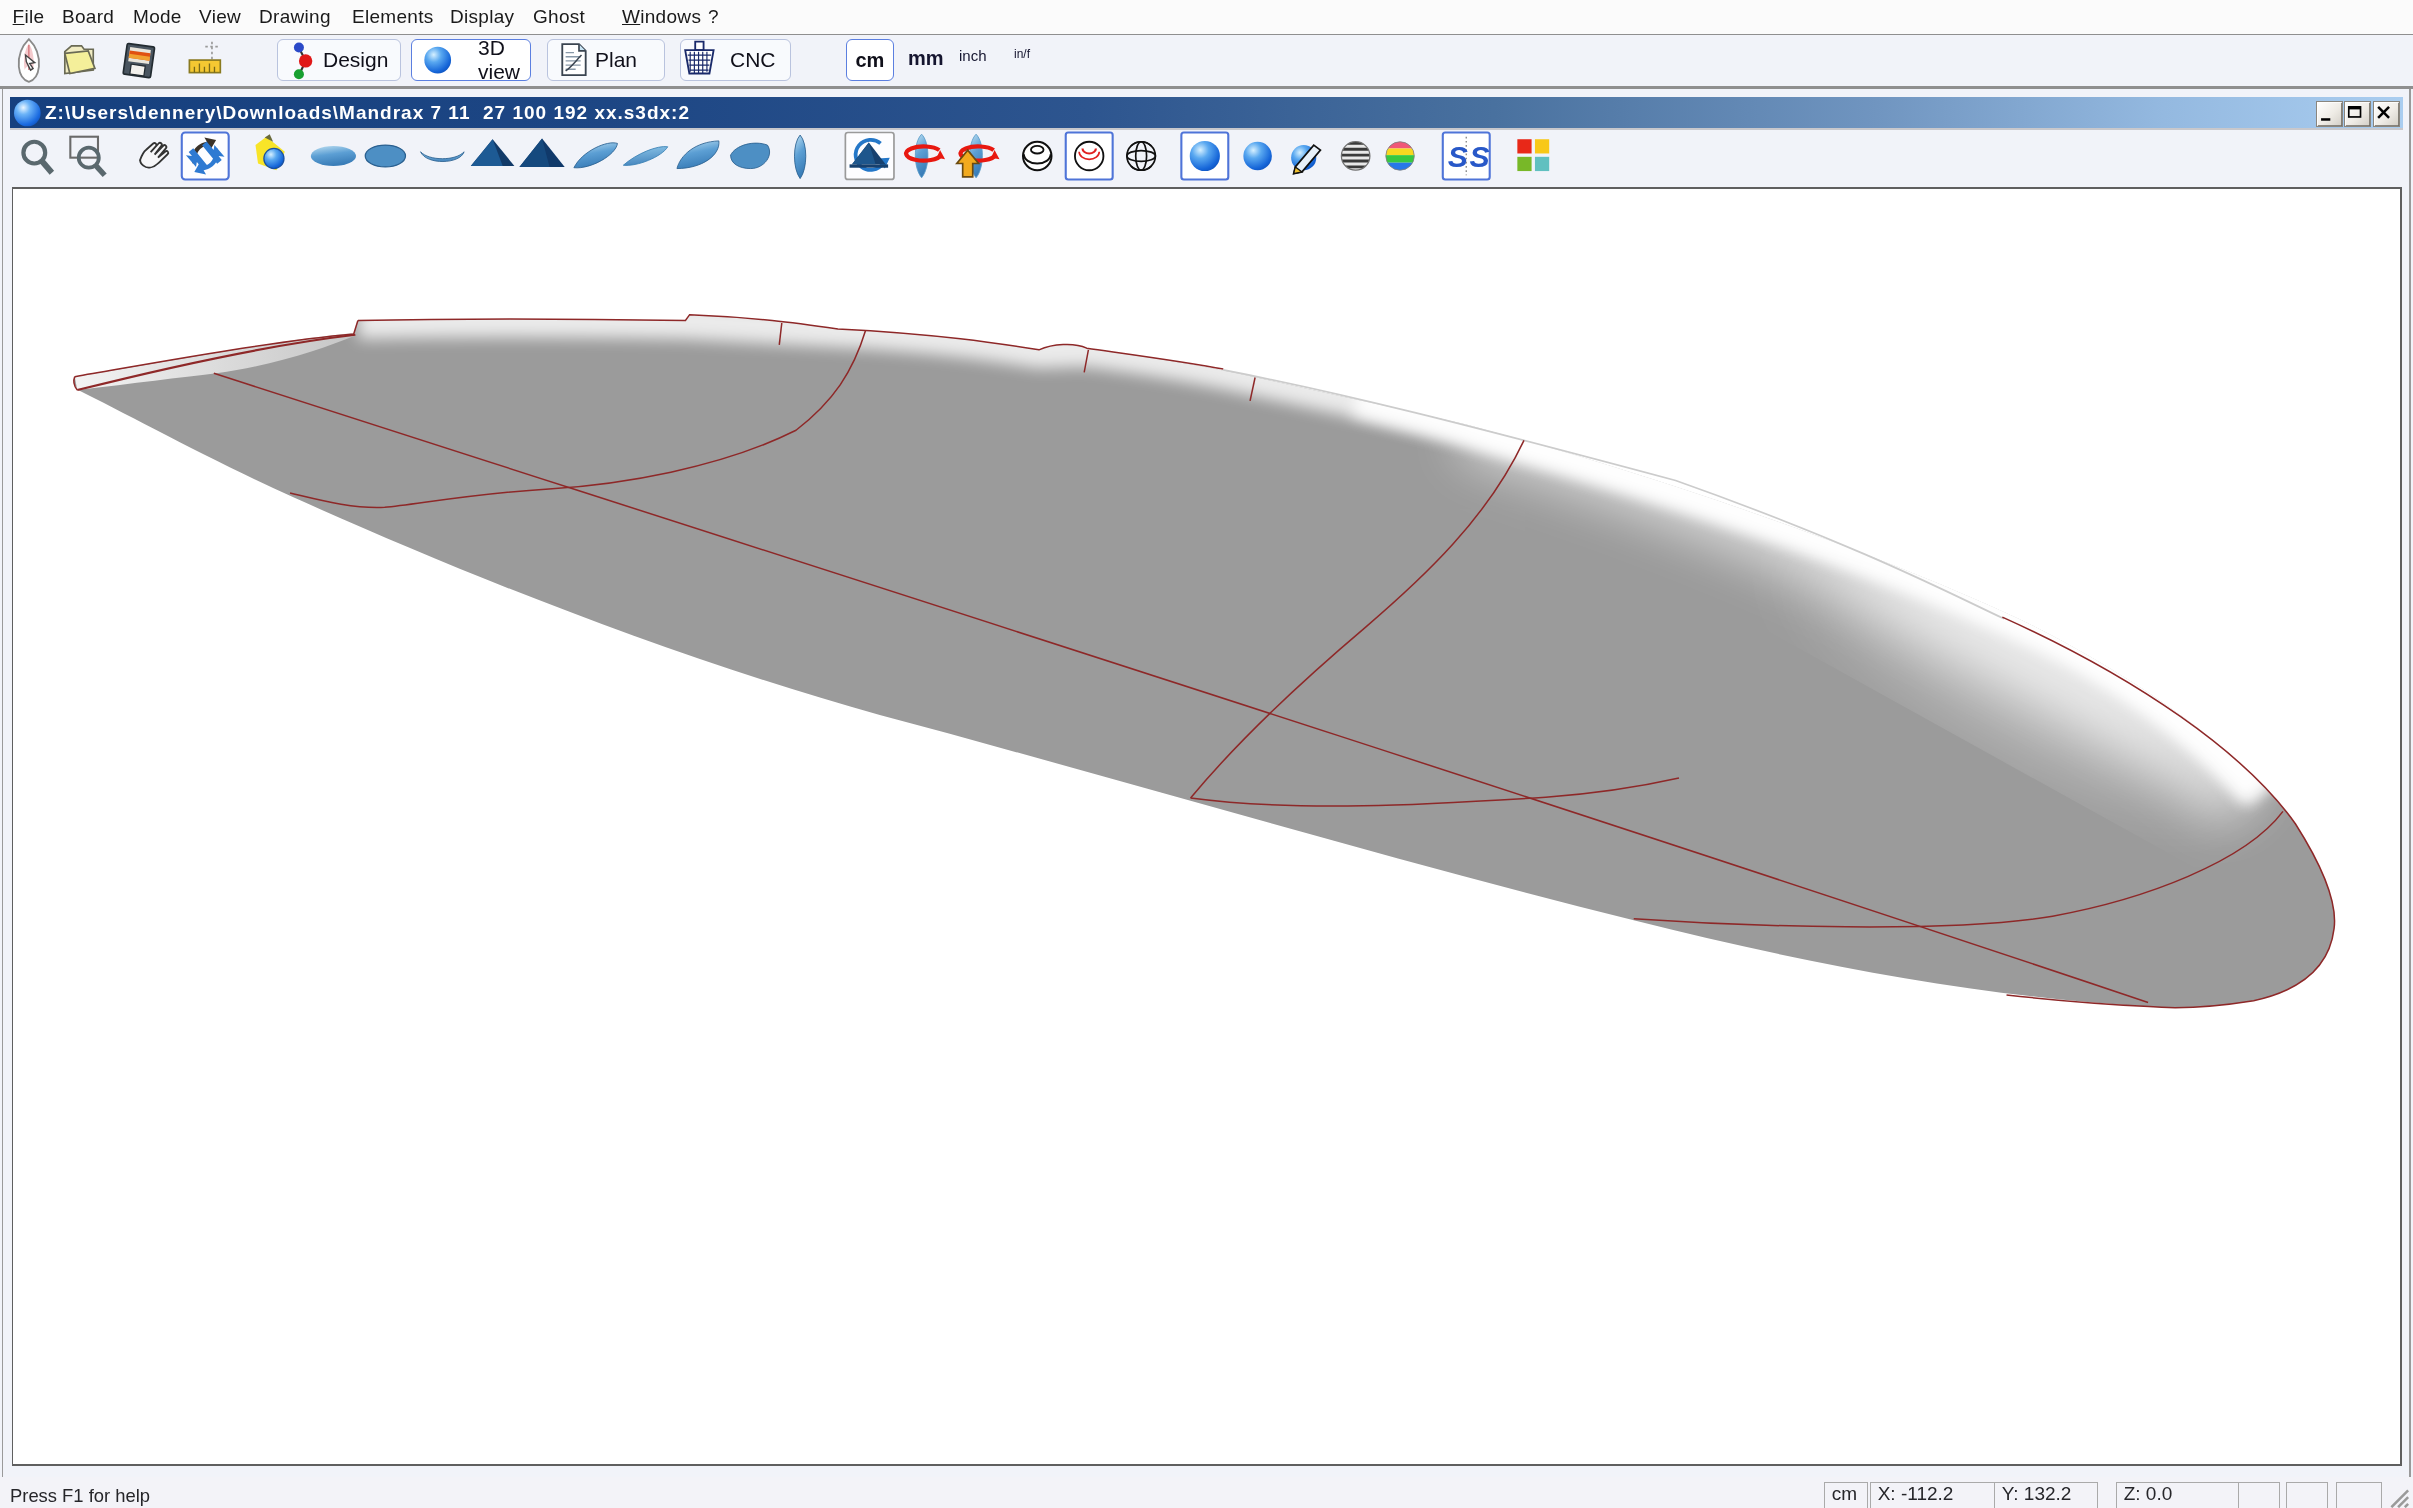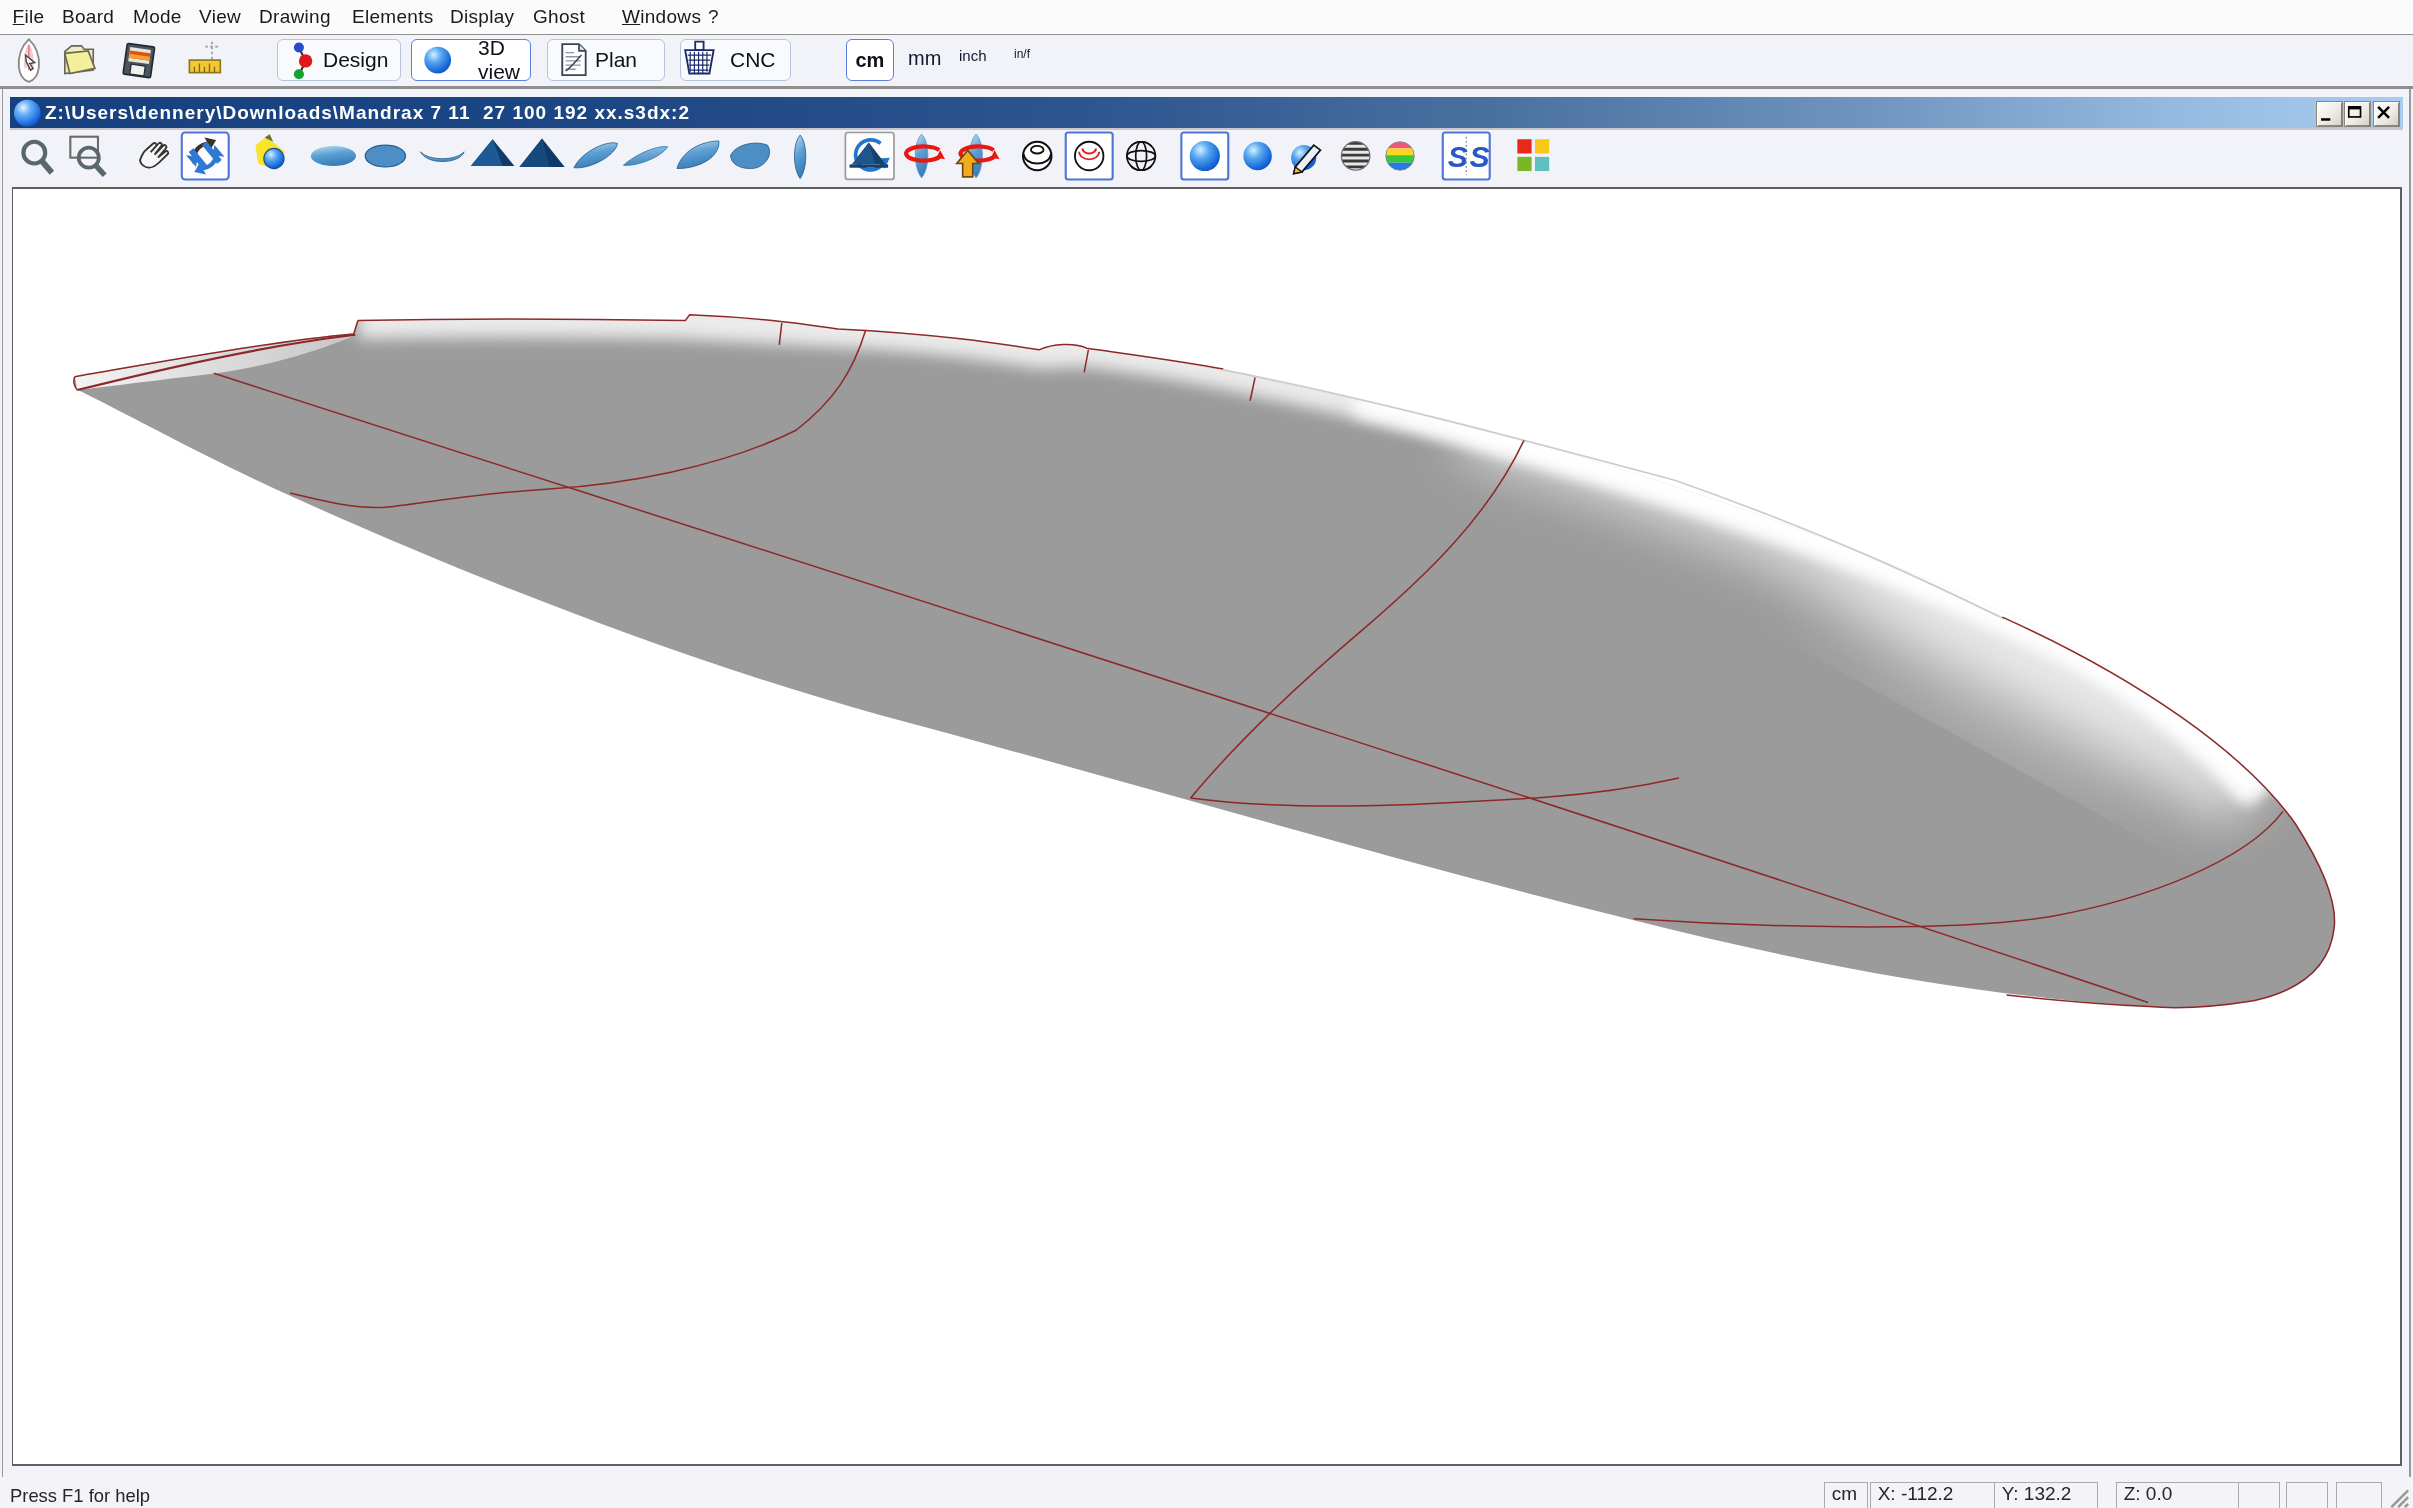--- a/index.html
+++ b/index.html
@@ -63,21 +63,21 @@
     </div>
   <div class="tbtn" style="left:547px;width:116px;">
       <span class="lbl" style="margin-left:47px">Plan</span>
     </div>
   <div class="tbtn" style="left:680px;width:109px;">
       <span class="lbl" style="margin-left:49px">CNC</span>
     </div>
   <div class="tbtn" style="left:846px;width:46px;border-color:#5b7fe0;background:#ffffff;">
       <span class="lbl" style="margin-left:8.4px;font-weight:bold;font-size:20px;">cm</span>
     </div>
-  <span class="abs" style="left:908px;top:11.7px;font-size:20px;color:#15152f;">mm</span>
+  <span class="abs" style="left:908px;top:11.7px;font-size:20px;color:#15152f;font-weight:bold;">mm</span>
   <span class="abs" style="left:959px;top:11.7px;font-size:15px;color:#15152f;">inch</span>
   <span class="abs" style="left:1014px;top:11.7px;font-size:12px;color:#15152f;">in/f</span>
   <svg class="abs" style="left:0;top:0" width="1056" height="51" viewBox="0 0 1260 61">
     <defs>
       <radialGradient id="sph" cx="0.35" cy="0.3" r="0.8">
         <stop offset="0" stop-color="#d6f0ff"></stop>
           <stop offset="0.35" stop-color="#59a8f0"></stop>
         <stop offset="0.8" stop-color="#1565d8"></stop>
           <stop offset="1" stop-color="#0d4fb8"></stop>
       </radialGradient>

